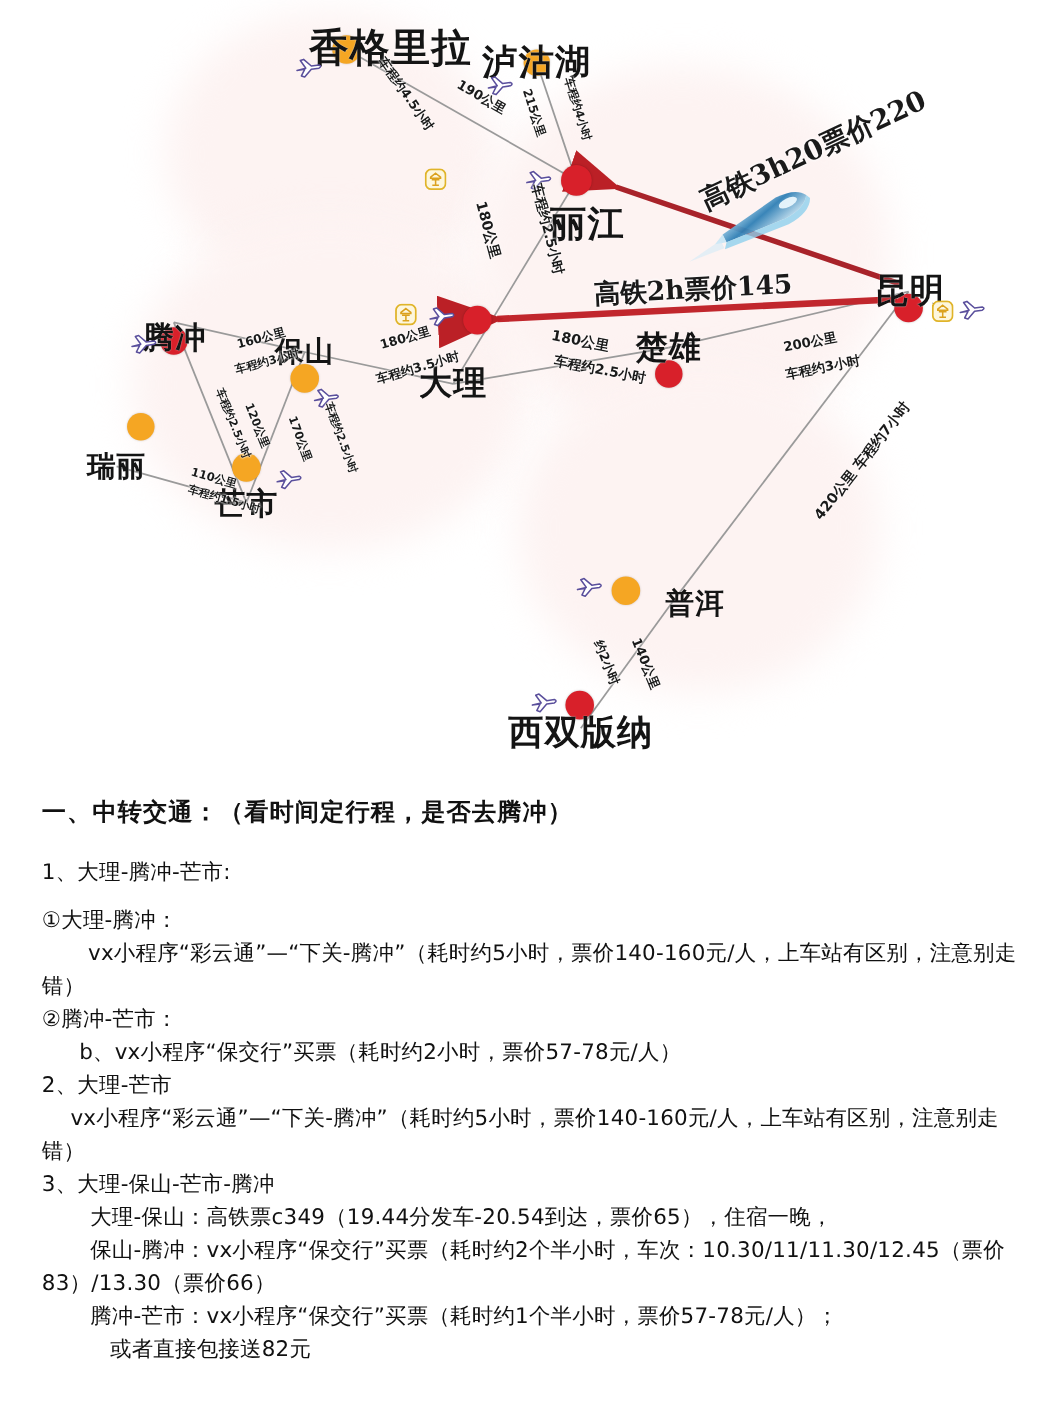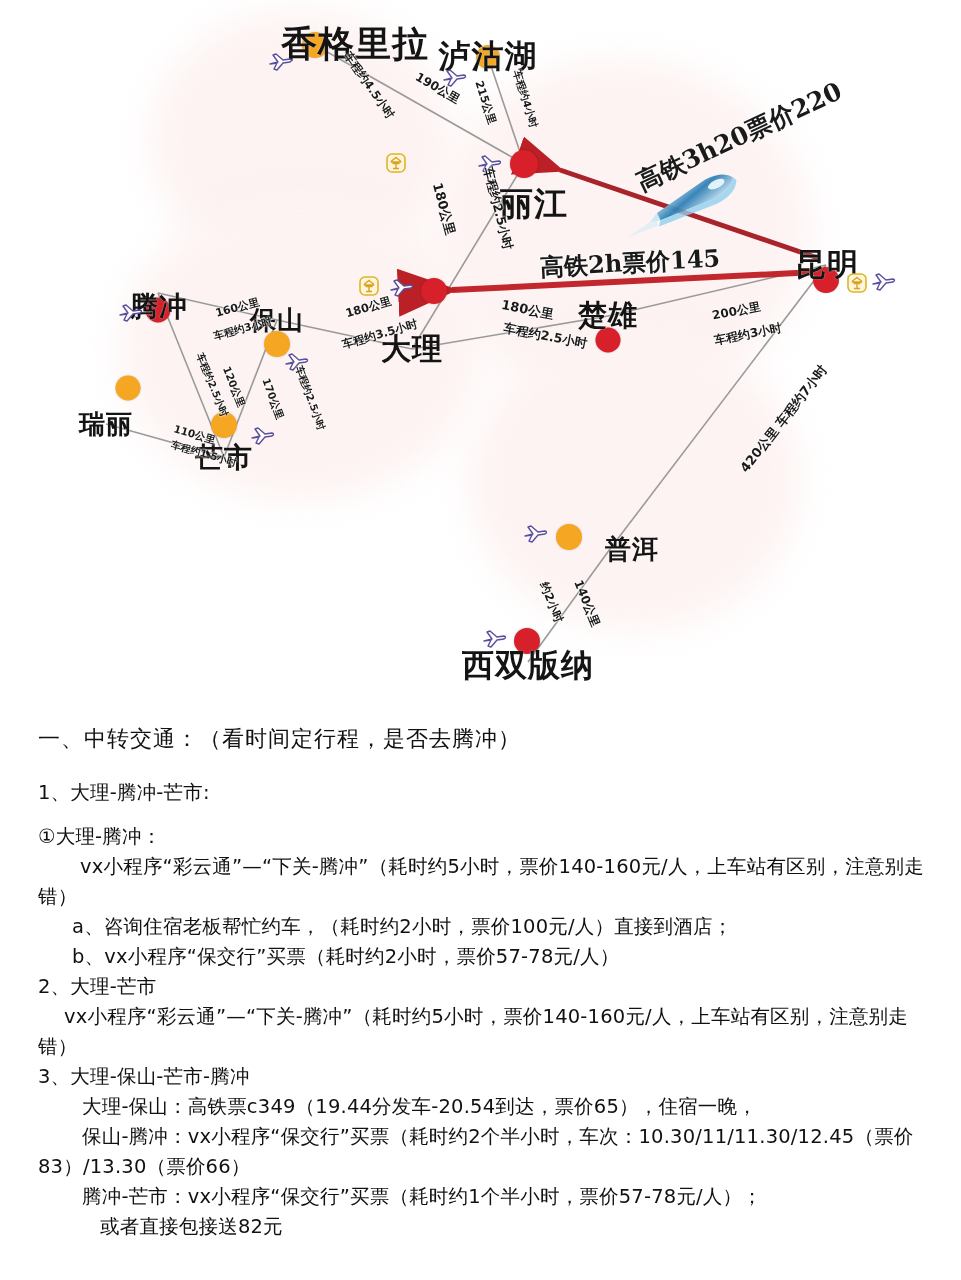--- a/index.html
+++ b/index.html
@@ -63,21 +63,21 @@
     background:#fff;
     font-family:"DejaVu Sans","Liberation Sans",sans-serif;
     color:#111;
   }
   .p{
     margin:0;padding:0 14px 0 38px;
     font-size:19.5px;line-height:30px;
     letter-spacing:.2px;
   }
   .h1-line{
-    font-size:22px;font-weight:normal;line-height:34px;
+    font-size:22px;font-weight:bold;line-height:34px;
     padding:0 26px 0 38px;letter-spacing:1px;
   }
   .bold{font-weight:normal;}
   .sp-1{height:22px;}
   .sp-3{height:14px;}
   .indent1{padding-left:72px;}
   .indent2{padding-left:82px;}
   .indent3{padding-left:100px;}
   .clipline{
     overflow:hidden;height:12px;padding:0 14px 0 38px;
@@ -275,21 +275,21 @@
 
   <div class="sp-1"></div>
   <div class="h1-line">一、中转交通：（看时间定行程，是否去腾冲）</div>
 
   <div class="sp-1"></div>
   <p class="p bold">1、大理-腾冲-芒市:</p>
 
   <div class="sp-3"></div>
   <p class="p">①大理-腾冲：</p>
   <p class="p" style="text-indent:42px;">vx小程序“彩云通”—“下关-腾冲”（耗时约5小时，票价140-160元/人，上车站有区别，注意别走错）</p>
-  <p class="p indent1">a、咨询住宿老板帮忙约车，（耗时约2小时，票价100元/人）直接到酒店；</p>
+  <p class="p">②腾冲-芒市：</p>
   <p class="p indent1">b、vx小程序“保交行”买票（耗时约2小时，票价57-78元/人）</p>
 
   <p class="p bold">2、大理-芒市</p>
   <p class="p" style="text-indent:26px;">vx小程序“彩云通”—“下关-腾冲”（耗时约5小时，票价140-160元/人，上车站有区别，注意别走错）</p>
 
   <p class="p bold">3、大理-保山-芒市-腾冲</p>
   <p class="p indent2"><span class="bold">大理-保山：</span><span>高铁票c349（19.44分发车-20.54到达，票价65），住宿一晚，</span></p>
   <p class="p indent2" style="padding-left:38px;text-indent:44px;"><span class="bold">保山-腾冲：</span><span>vx小程序“保交行”买票（耗时约2个半小时，车次：10.30/11/11.30/12.45（票价83）/13.30（票价66）</span></p>
   <p class="p indent2"><span class="bold">腾冲-芒市：</span><span>vx小程序“保交行”买票（耗时约1个半小时，票价57-78元/人）；</span></p>
   <p class="p indent3 bold">或者直接包接送82元</p>

